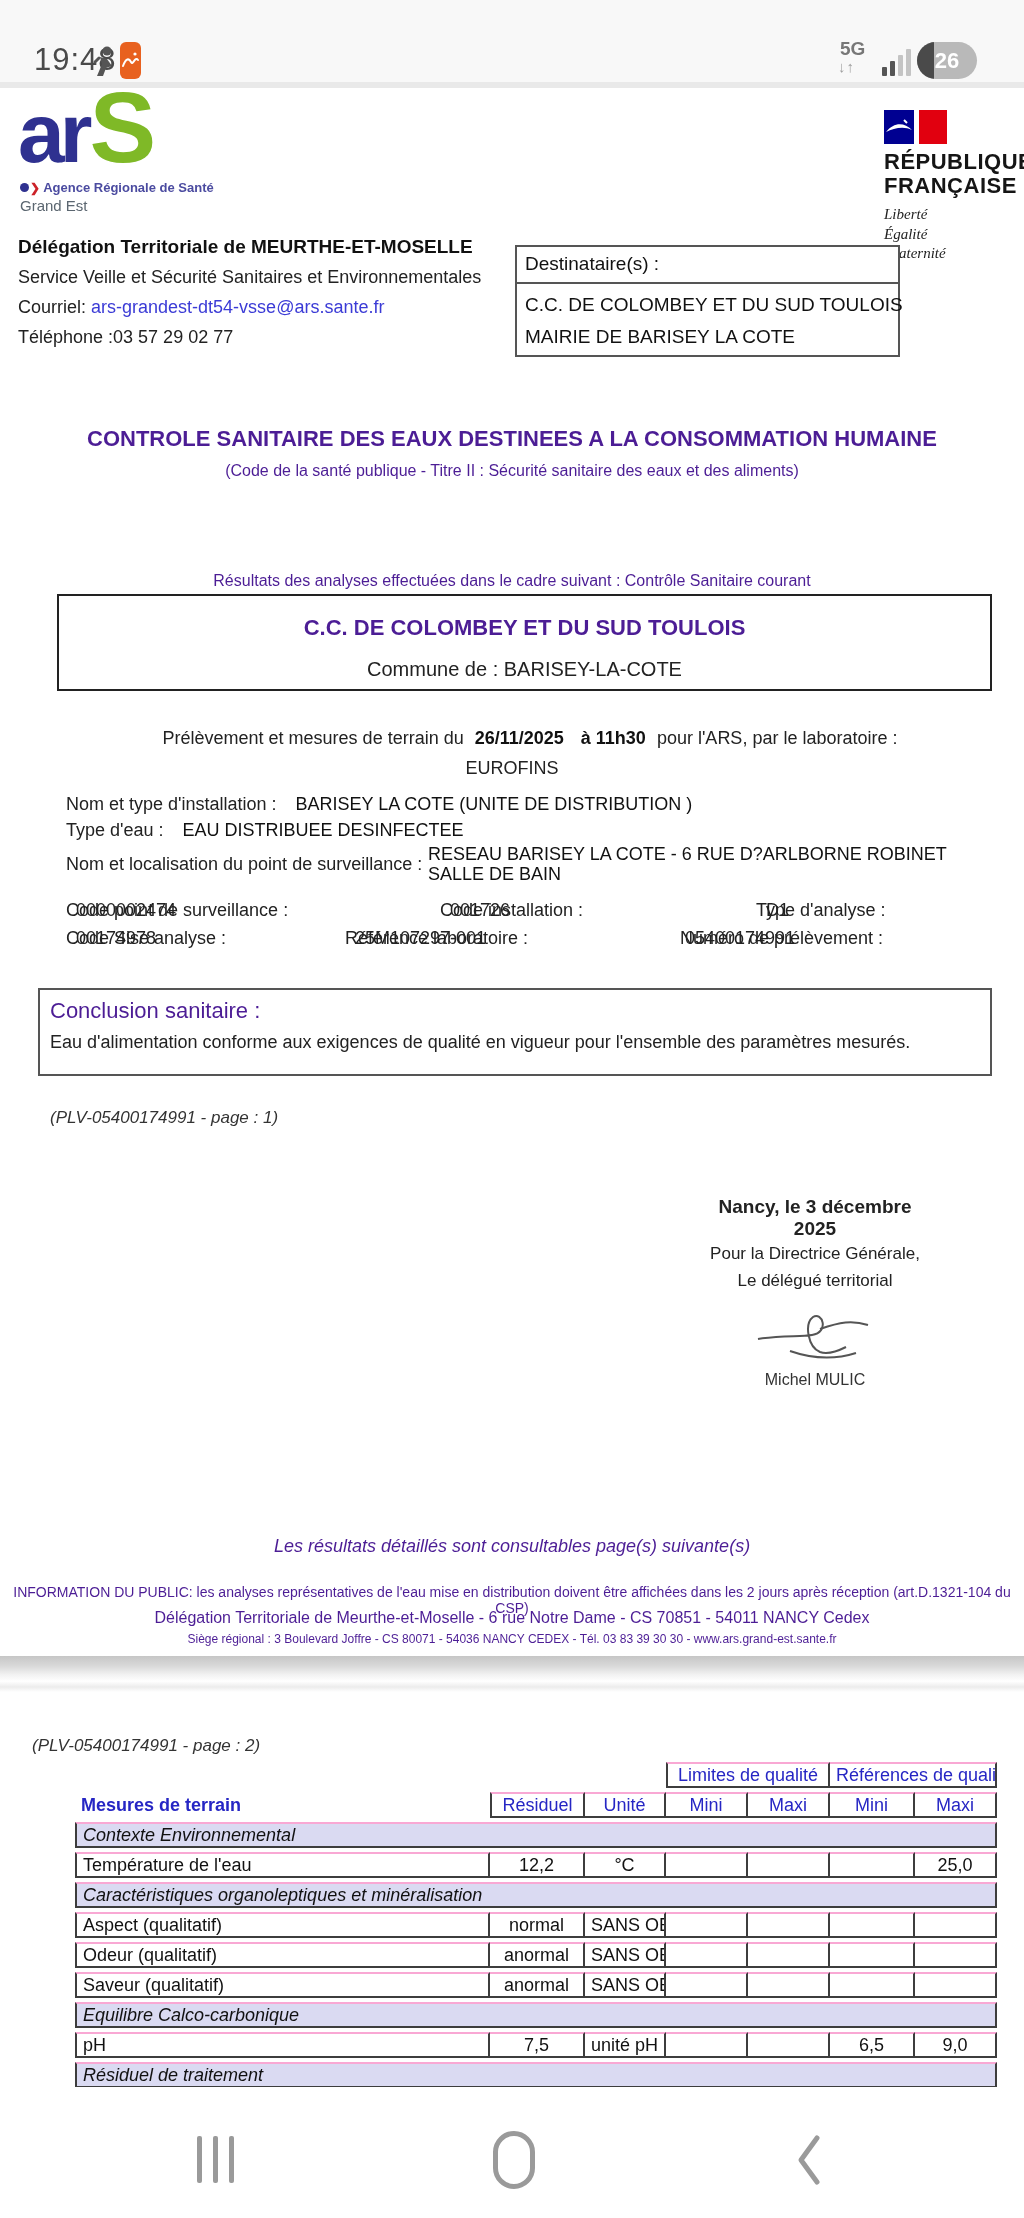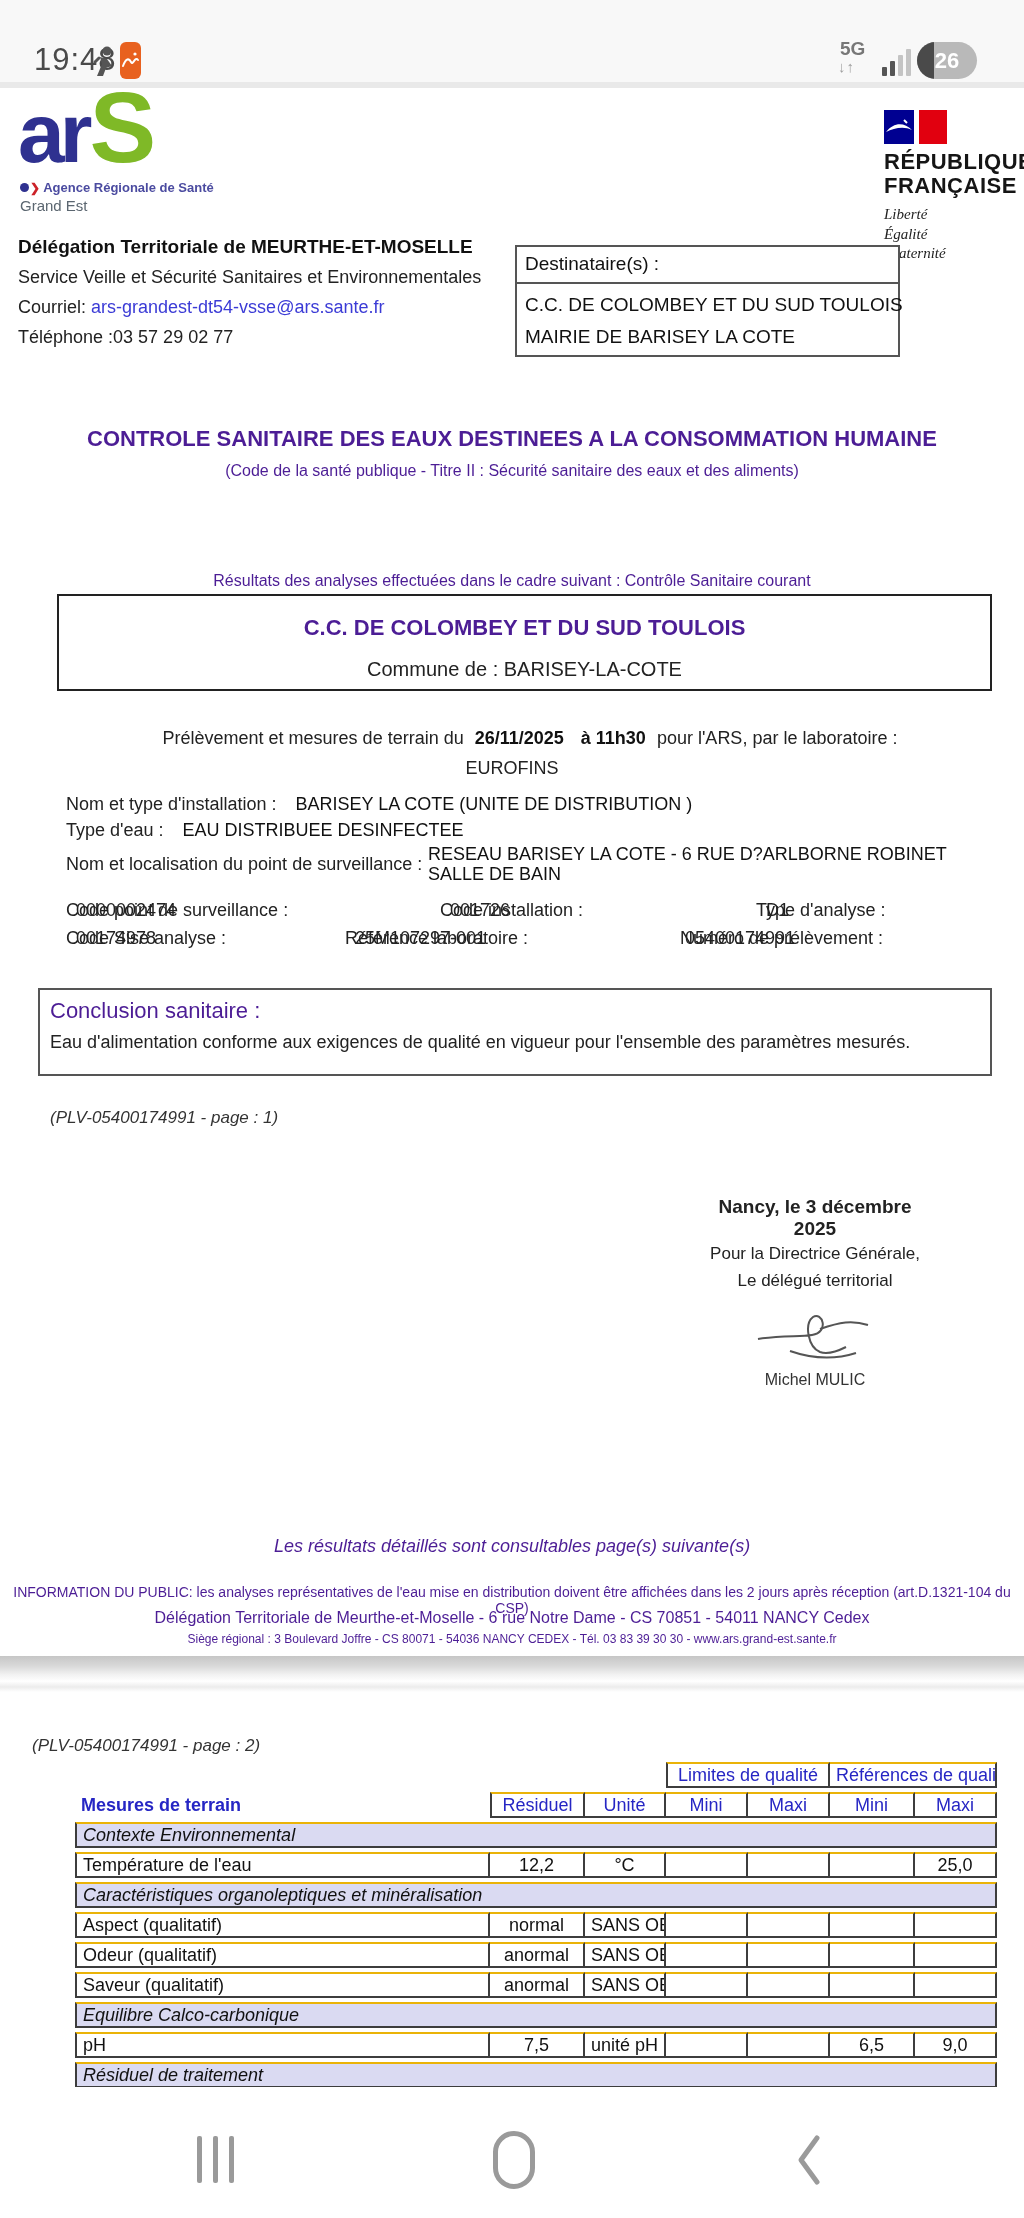--- a/index.html
+++ b/index.html
@@ -99,21 +99,21 @@
   
   #pagegap{position:absolute;left:0;top:1656px;width:1024px;height:36px;
     background:linear-gradient(to bottom,#c6c6c6 0%,#d9d9d9 28%,#f2f2f2 52%,#ffffff 70%,#ececec 86%,#ffffff 100%);}
 
   
   #page2{position:absolute;left:0;top:1692px;width:1024px;height:395px;background:#fff;overflow:hidden;}
   #pageref2{position:absolute;left:32px;top:44px;}
   .tbl-wrap{position:absolute;left:75px;top:66px;}
   table.res{border-collapse:separate;border-spacing:0 4px;width:922px;table-layout:fixed;}
   table.res td{padding:0 6px;height:26px;font-size:18px;vertical-align:middle;overflow:hidden;white-space:nowrap;box-sizing:border-box;}
-  td.b{border-top:2px solid #eab308;border-bottom:2px solid #3d3d3d;border-right:2px solid #3d3d3d;}
+  td.b{border-top:2px solid #f9a8d4;border-bottom:2px solid #3d3d3d;border-right:2px solid #3d3d3d;}
   td.bl{border-left:2px solid #3d3d3d;}
   td.th{color:#2626c4;text-align:center;font-size:17px;height:24px;}
   td.mesures{color:#2626c4;font-weight:700;font-size:20px;height:24px;padding-left:10px;}
   td.sec-cell{background:#dadaf2;font-style:italic;font-size:17px;height:20px;padding-left:10px;}
   td.pcell{padding-left:10px;}
   td.center{text-align:center;}
   td.unit-small{font-size:12px;}
 
   
   .nav-recents{position:absolute;left:197px;top:2136px;display:flex;gap:11px;}

